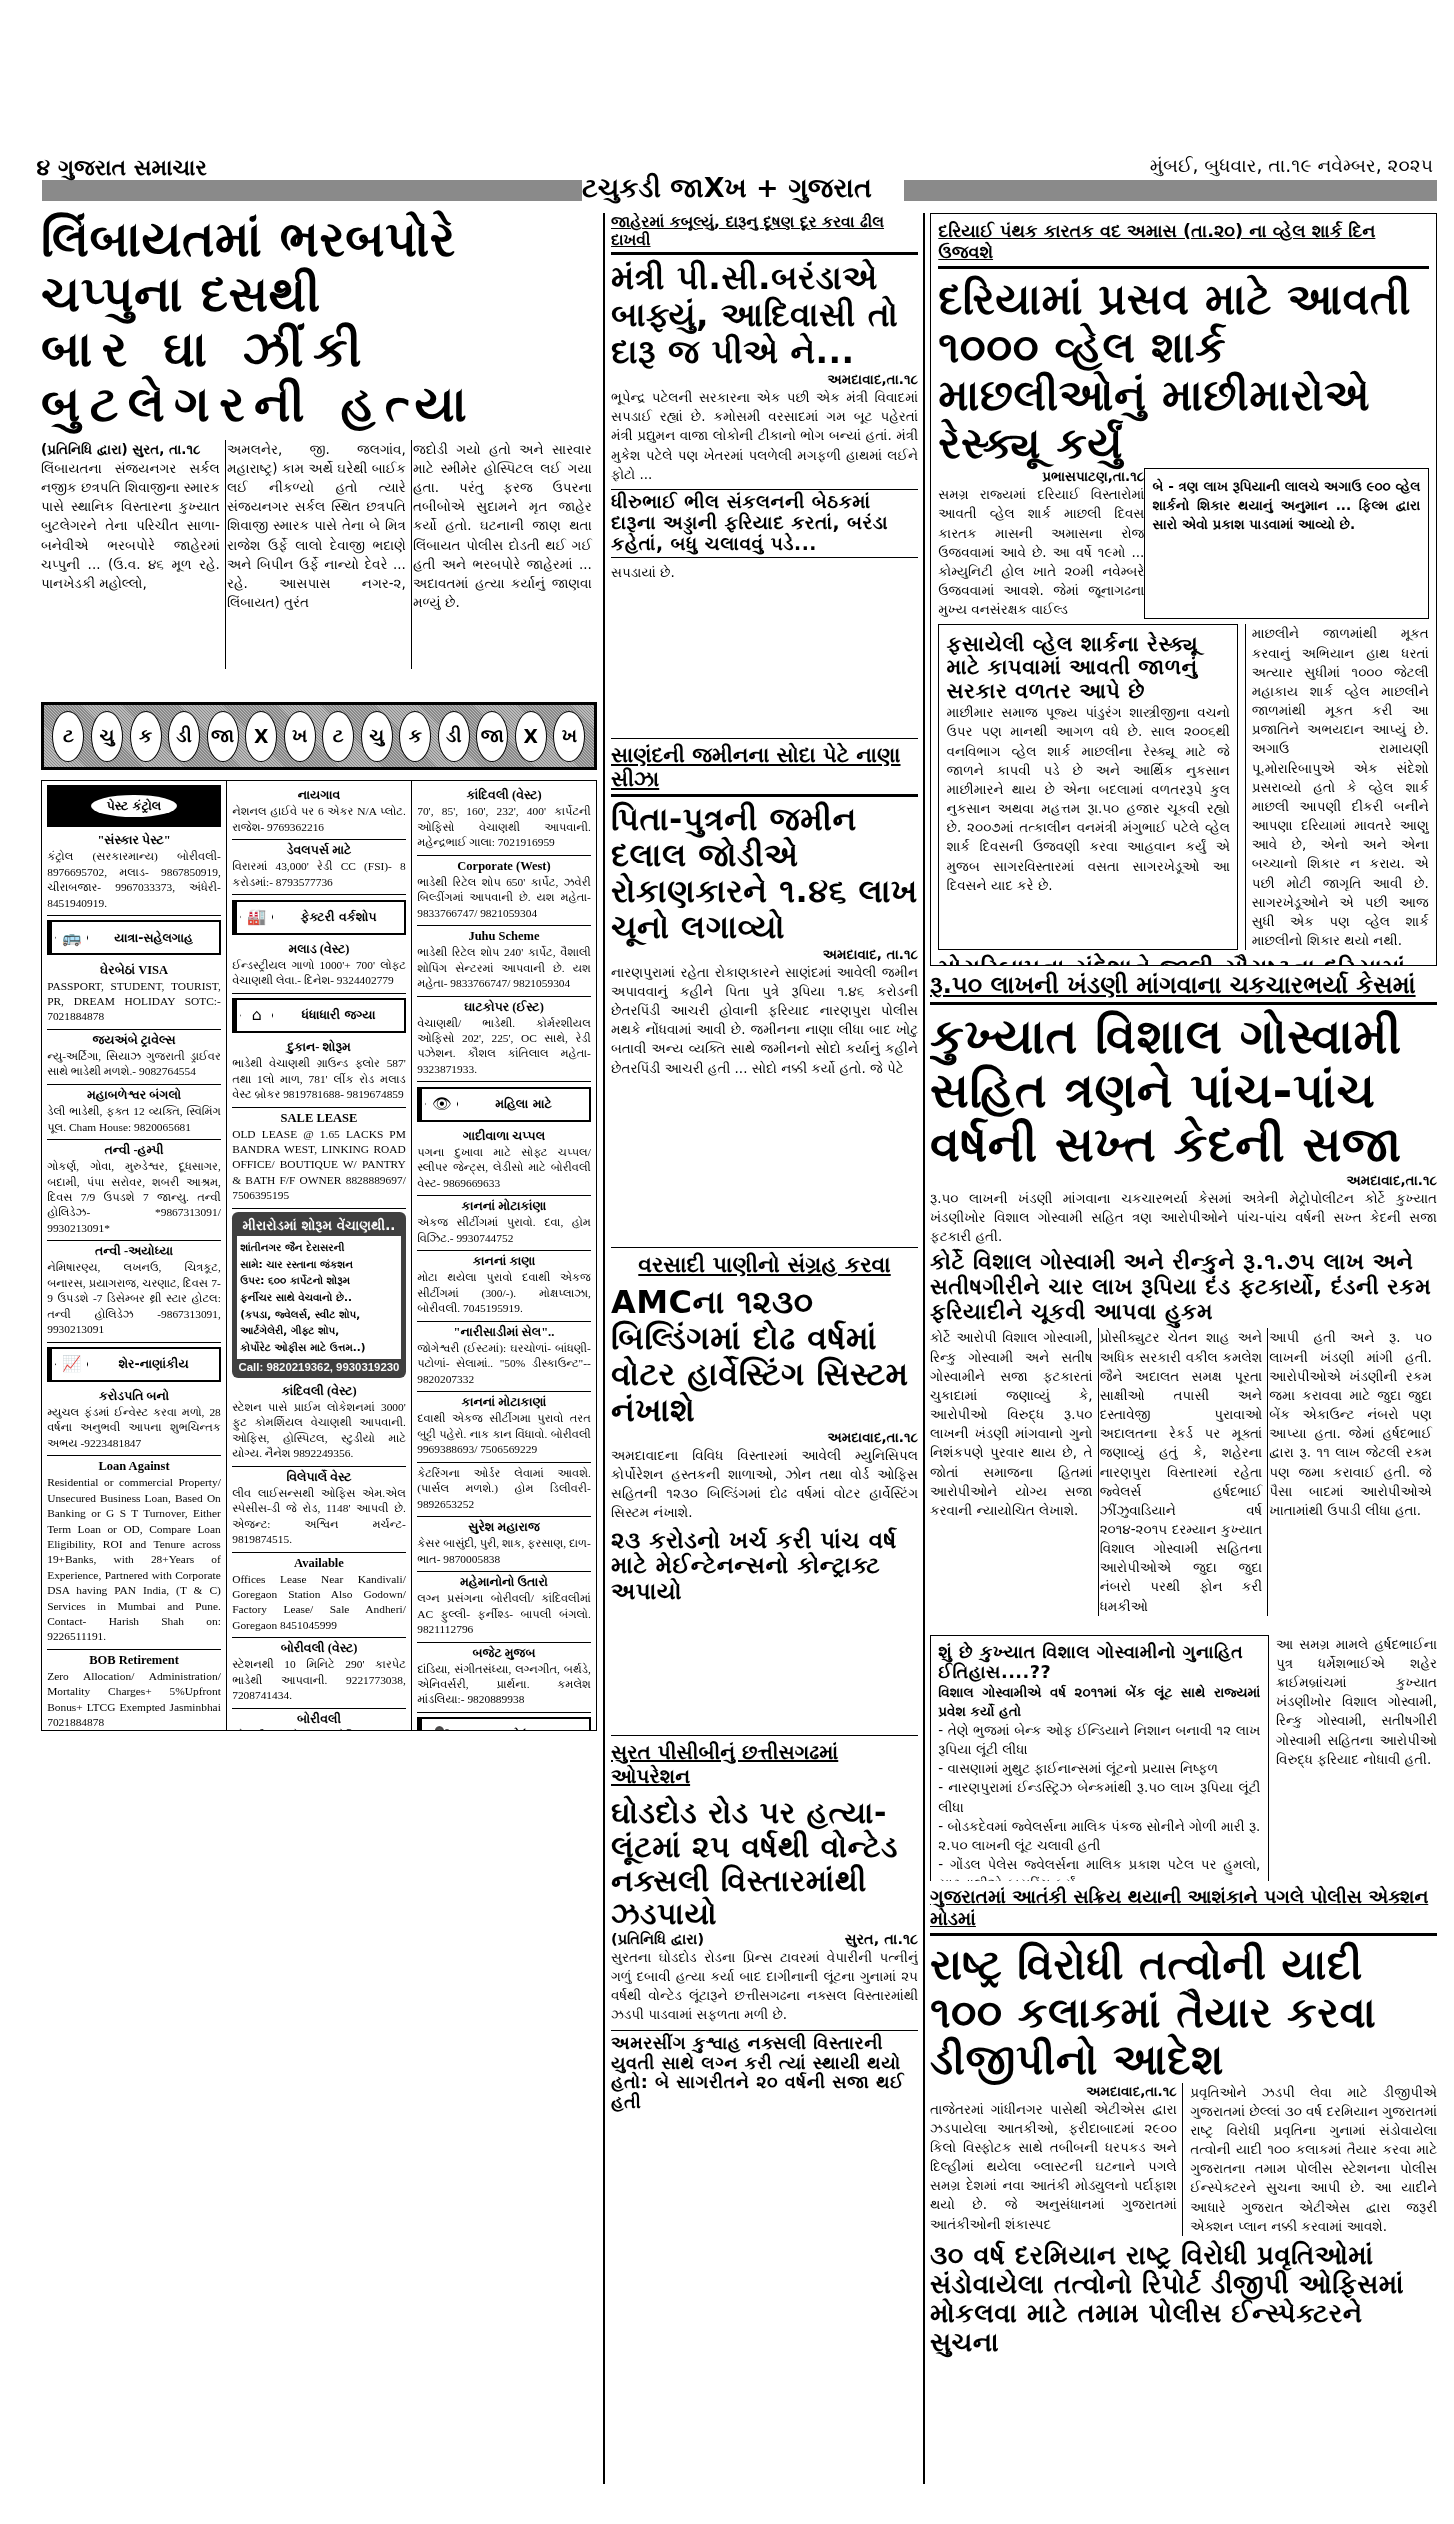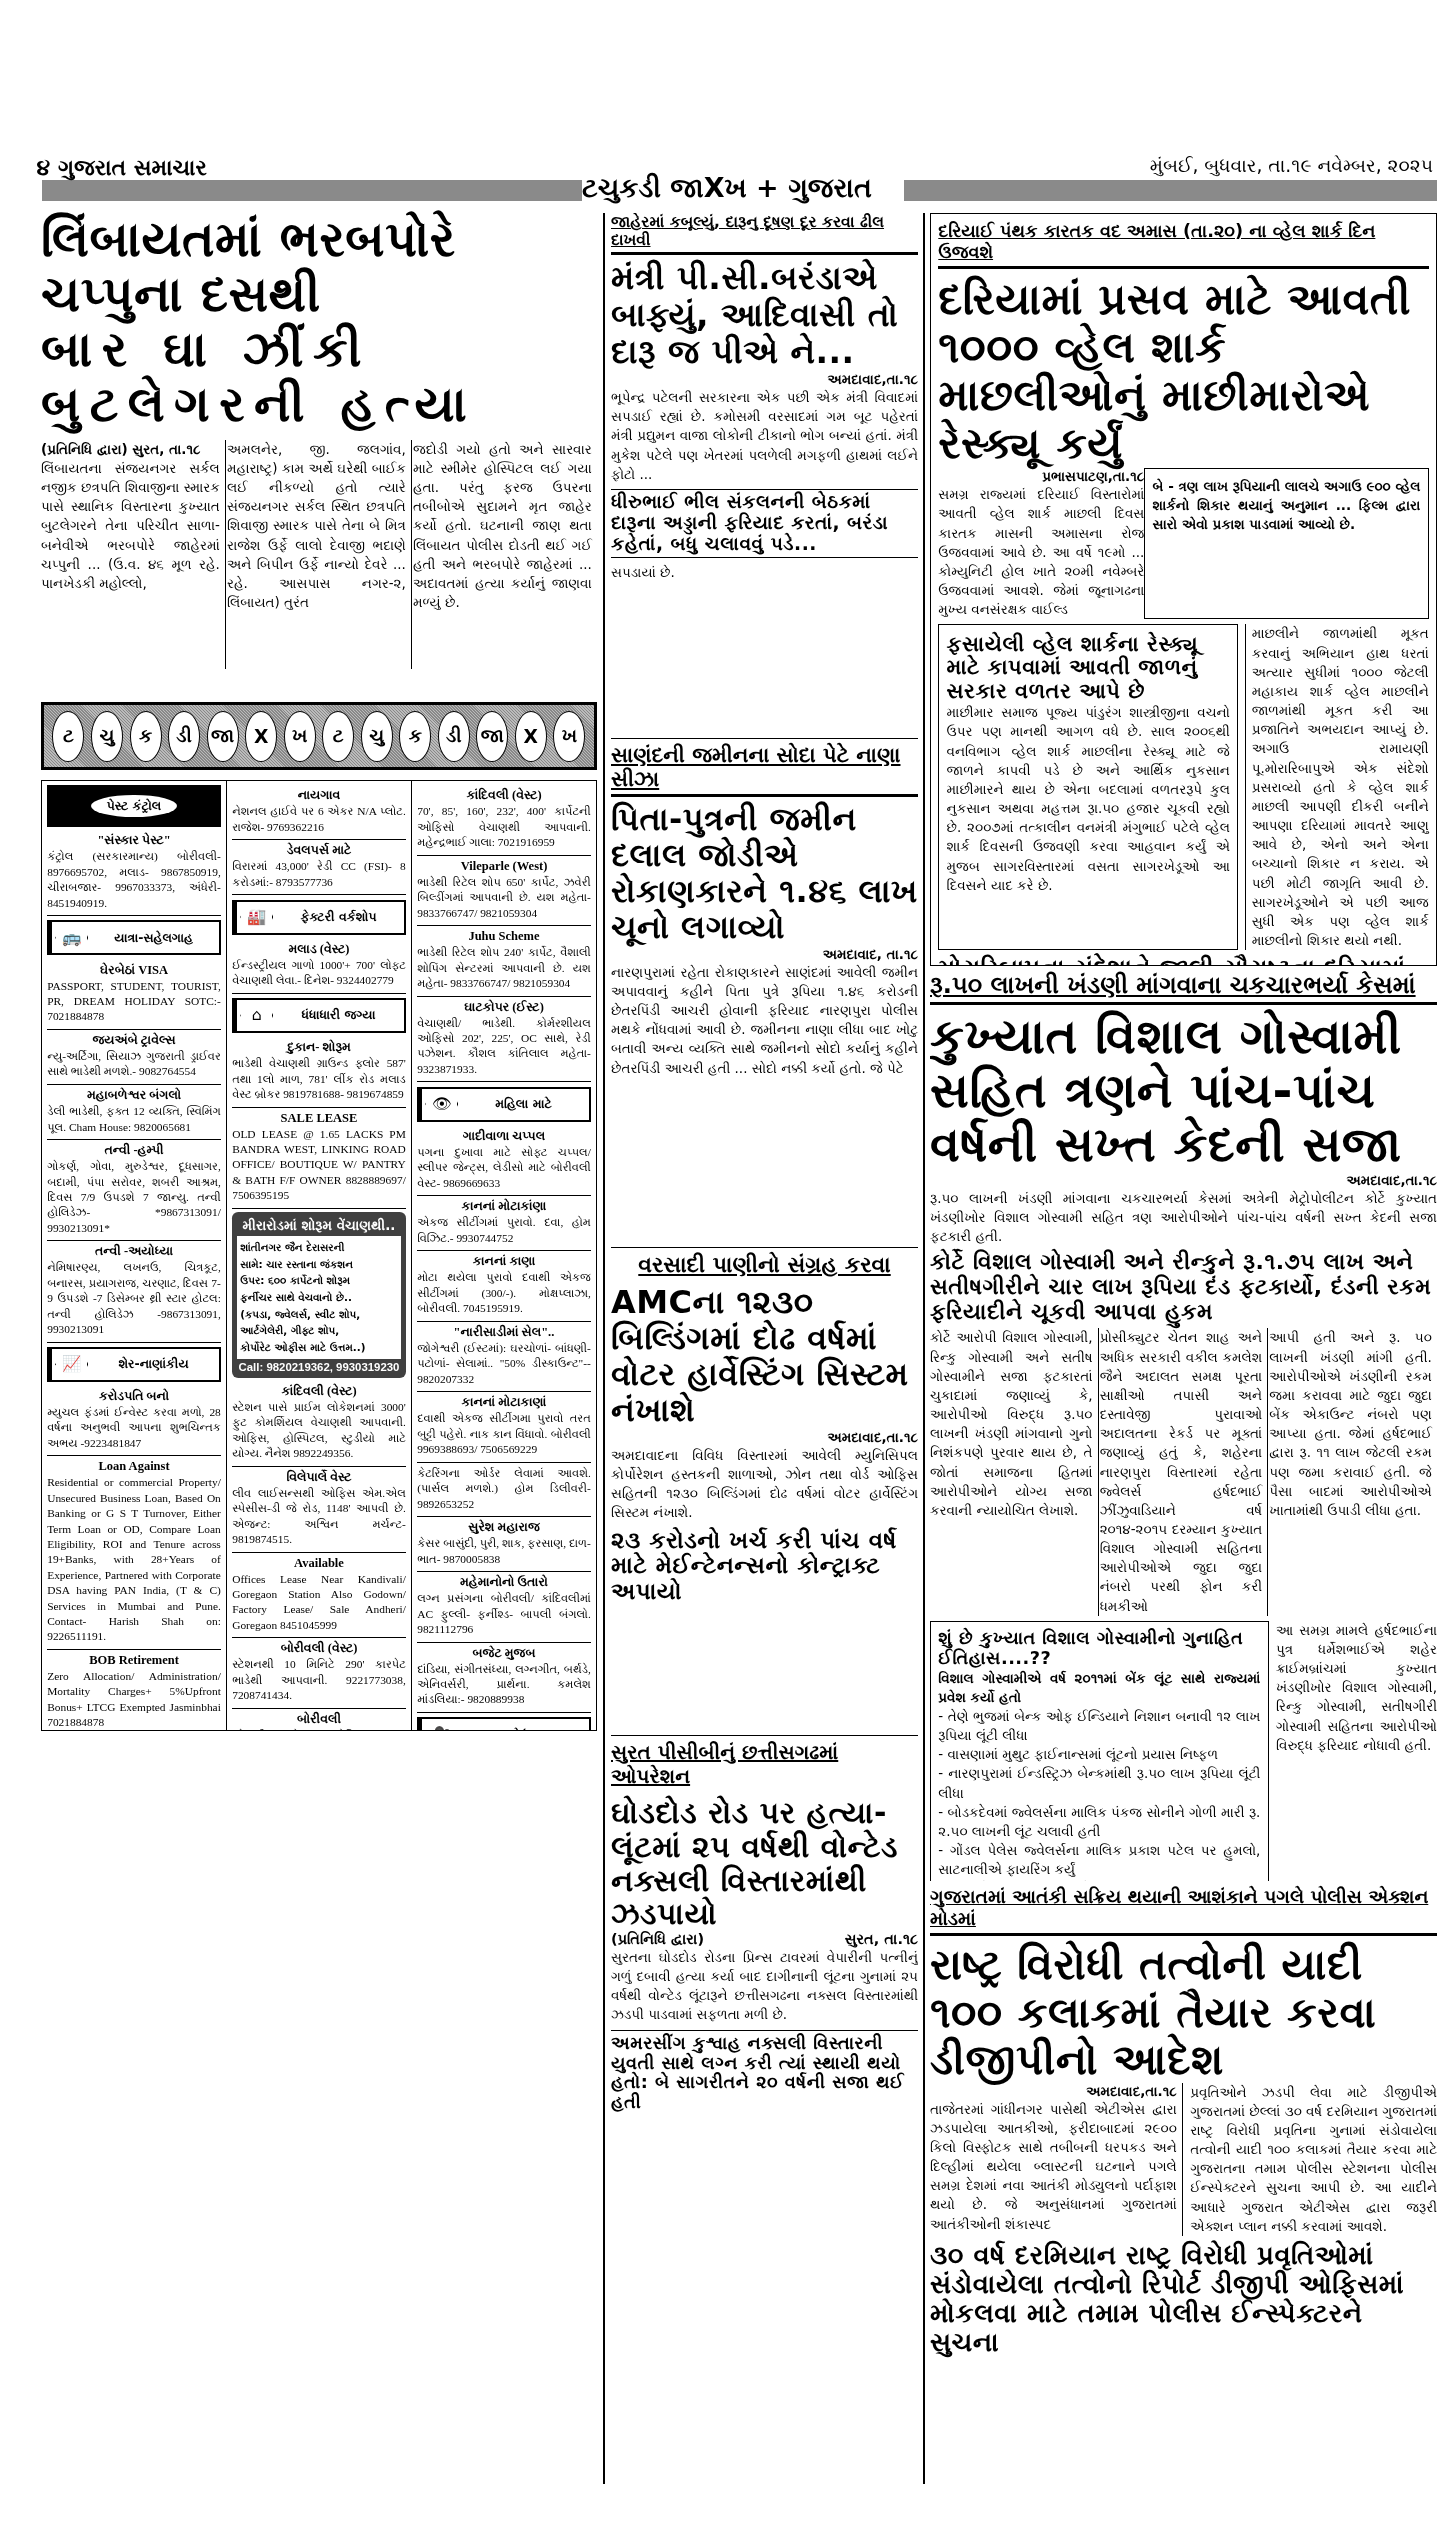--- a/index.html
+++ b/index.html
@@ -200,21 +200,21 @@
           <h4>બોરીવલી</h4>
           <p>એલ.ટી. રોડ, ઓફિસ 185' (65,00,000/-)/ દુકાન, ફ્લેટ ભાડેથી, વેચાણથી. 9920459827.</p>
         </div>
       </div>
       <div class="cl">
         <div class="ad">
           <h4>કાંદિવલી (વેસ્ટ)</h4>
           <p>70', 85', 160', 232', 400' કાર્પેટની ઓફિસો વેચાણથી આપવાની. મહેન્દ્રભાઈ ગાલા: 7021916959</p>
         </div>
         <div class="ad">
-          <h4>Vileparle (West)</h4>
+          <h4>Corporate (West)</h4>
           <p>ભાડેથી રિટેલ શોપ 650' કાર્પેટ, ઝવેરી બિલ્ડીંગમાં આપવાની છે. યશ મહેતા- 9833766747/ 9821059304</p>
         </div>
         <div class="ad">
           <h4>Juhu Scheme</h4>
           <p>ભાડેથી રિટેલ શોપ 240' કાર્પેટ, વૈશાલી શોપિંગ સેન્ટરમાં આપવાની છે. યશ મહેતા- 9833766747/ 9821059304</p>
         </div>
         <div class="ad">
           <h4>ઘાટકોપર (ઈસ્ટ)</h4>
           <p>વેચાણથી/ ભાડેથી. કોર્મરશીયલ ઓફિસો 202', 225', OC સાથે, રેડી પઝેશન. કૌશલ કાંતિલાલ મહેતા- 9323871933.</p>
         </div>
@@ -327,21 +327,21 @@
       <div class="kicker" style="font-size:24px">રૂ.૫૦ લાખની ખંડણી માંગવાના ચકચારભર્યા કેસમાં</div>
       <div class="hl" style="font-size:48px">કુખ્યાત વિશાલ ગોસ્વામી સહિત ત્રણને પાંચ-પાંચ વર્ષની સખ્ત કેદની સજા</div>
       <div class="dateline">અમદાવાદ,તા.૧૮</div>
       <div class="body">રૂ.૫૦ લાખની ખંડણી માંગવાના ચકચારભર્યા કેસમાં અત્રેની મેટ્રોપોલીટન કોર્ટે કુખ્યાત ખંડણીખોર વિશાલ ગોસ્વામી સહિત ત્રણ આરોપીઓને પાંચ-પાંચ વર્ષની સખ્ત કેદની સજા ફટકારી હતી.</div>
       <div class="hl" style="font-size:22px;margin:4.2px 0">કોર્ટે વિશાલ ગોસ્વામી અને રીન્કુને રૂ.૧.૭૫ લાખ અને સતીષગીરીને ચાર લાખ રૂપિયા દંડ ફટકાર્યો, દંડની રકમ ફરિયાદીને ચૂકવી આપવા હુકમ</div>
       <div class="cols3">
         <div class="body">કોર્ટે આરોપી વિશાલ ગોસ્વામી, રિન્કુ ગોસ્વામી અને સતીષ ગોસ્વામીને સજા ફટકારતાં ચુકાદામાં જણાવ્યું કે, આરોપીઓ વિરુદ્ધ રૂ.૫૦ લાખની ખંડણી માંગવાનો ગુનો નિશંકપણે પુરવાર થાય છે, તે જોતાં સમાજના હિતમાં આરોપીઓને યોગ્ય સજા કરવાની ન્યાયોચિત લેખાશે.</div>
         <div class="body">પ્રોસીક્યુટર ચેતન શાહ અને અધિક સરકારી વકીલ કમલેશ જૈને અદાલત સમક્ષ પૂરતા સાક્ષીઓ તપાસી અને દસ્તાવેજી પુરાવાઓ અદાલતના રેકર્ડ પર મૂક્તાં જણાવ્યું હતું કે, શહેરના નારણપુરા વિસ્તારમાં રહેતા જ્વેલર્સ હર્ષદભાઈ ઝીંઝુવાડિયાને વર્ષ ૨૦૧૪-૨૦૧૫ દરમ્યાન કુખ્યાત વિશાલ ગોસ્વામી સહિતના આરોપીઓએ જુદા જુદા નંબરો પરથી ફોન કરી ધમકીઓ</div>
         <div class="body">આપી હતી અને રૂ. ૫૦ લાખની ખંડણી માંગી હતી. આરોપીઓએ ખંડણીની રકમ જમા કરાવવા માટે જુદા જુદા બેંક એકાઉન્ટ નંબરો પણ આપ્યા હતા. જેમાં હર્ષદભાઈ દ્વારા રૂ. ૧૧ લાખ જેટલી રકમ પણ જમા કરાવાઈ હતી. જે પૈસા બાદમાં આરોપીઓએ ખાતામાંથી ઉપાડી લીધા હતા.</div>
       </div>
-      <div style="display:flex;gap:7.3px;margin-top:5px">
+      <div style="display:flex;gap:7.3px;margin-top:19px">
         <div class="box" style="flex:2">
           <div class="hl" style="font-size:17.7px">શું છે કુખ્યાત વિશાલ ગોસ્વામીનો ગુનાહિત ઈતિહાસ....??</div>
           <div class="body" style="font-weight:bold">વિશાલ ગોસ્વામીએ વર્ષ ૨૦૧૧માં બેંક લૂંટ સાથે રાજ્યમાં પ્રવેશ કર્યો હતો</div>
           <div id="box-items">
               <div class="body">- તેણે ભુજમાં બેન્ક ઓફ ઈન્ડિયાને નિશાન બનાવી ૧૨ લાખ રૂપિયા લૂંટી લીધા</div>
               <div class="body">- વાસણામાં મુથુટ ફાઈનાન્સમાં લૂંટનો પ્રયાસ નિષ્ફળ</div>
               <div class="body">- નારણપુરામાં ઈન્ડસ્ટ્રિઝ બેન્કમાંથી રૂ.૫૦ લાખ રૂપિયા લૂંટી લીધા</div>
               <div class="body">- બોડકદેવમાં જ્વેલર્સના માલિક પંકજ સોનીને ગોળી મારી રૂ. ૨.૫૦ લાખની લૂંટ ચલાવી હતી</div>
               <div class="body">- ગોંડલ પેલેસ જ્વેલર્સના માલિક પ્રકાશ પટેલ પર હુમલો, સાટનાલીએ ફાયરિંગ કર્યું</div>
               <div class="body">- ઘાટલોડીયામાં નંદ જ્વેલર્સ પરના નિષ્ફળ હુમલામાં ગોસ્વામીના સાથીઓ પકડાયા</div>

